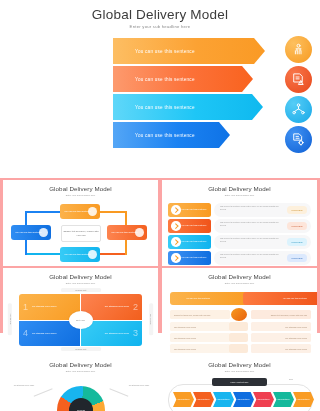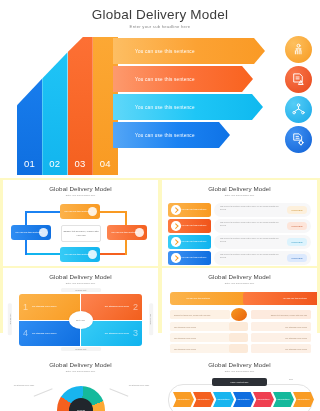--- a/index.html
+++ b/index.html
@@ -1,21 +1,21 @@
 <!DOCTYPE html>
 <html><head>
 <meta charset="utf-8">
 <style>
   html,body{margin:0;padding:0;}
   body{
     width:320px;height:411px;overflow:hidden;background:#ffffff;
     font-family:"Liberation Sans","DejaVu Sans",sans-serif;
     -webkit-font-smoothing:antialiased;
   }
-  .page{position:relative;width:320px;height:333px;background:#fef9c3;}
+  .page{position:relative;width:320px;height:333px;background:#fca5a5;}
 
   
   .hero{position:absolute;left:0;top:0;width:320px;height:178px;background:#fff;overflow:hidden;}
   .hero-title{
     position:absolute;left:0;top:7px;width:320px;text-align:center;
     font-size:13.5px;color:#3c3c3c;letter-spacing:.2px;font-weight:400;
   }
   .hero-sub{
     position:absolute;left:0;top:24px;width:320px;text-align:center;
     font-size:4.2px;color:#8a8a8a;letter-spacing:.25px;
@@ -166,30 +166,20 @@
 </style>
 </head>
 <body>
 
 <div class="page">
 
   <div class="hero">
     <div class="hero-title">Global Delivery Model</div>
     <div class="hero-sub">Enter your sub headline here</div>
 
-    <div class="fan">
-      <div class="band b1"></div>
-      <div class="band b2"></div>
-      <div class="band b3"></div>
-      <div class="band b4"></div>
-      <div class="num n1">01</div>
-      <div class="num n2">02</div>
-      <div class="num n3">03</div>
-      <div class="num n4">04</div>
-    </div>
 
     <div class="bar bar1">
       <span>You can use this sentence</span>
     </div>
     <div class="bar bar2">
       <span>You can use this sentence</span>
     </div>
     <div class="bar bar3">
       <span>You can use this sentence</span>
     </div>

